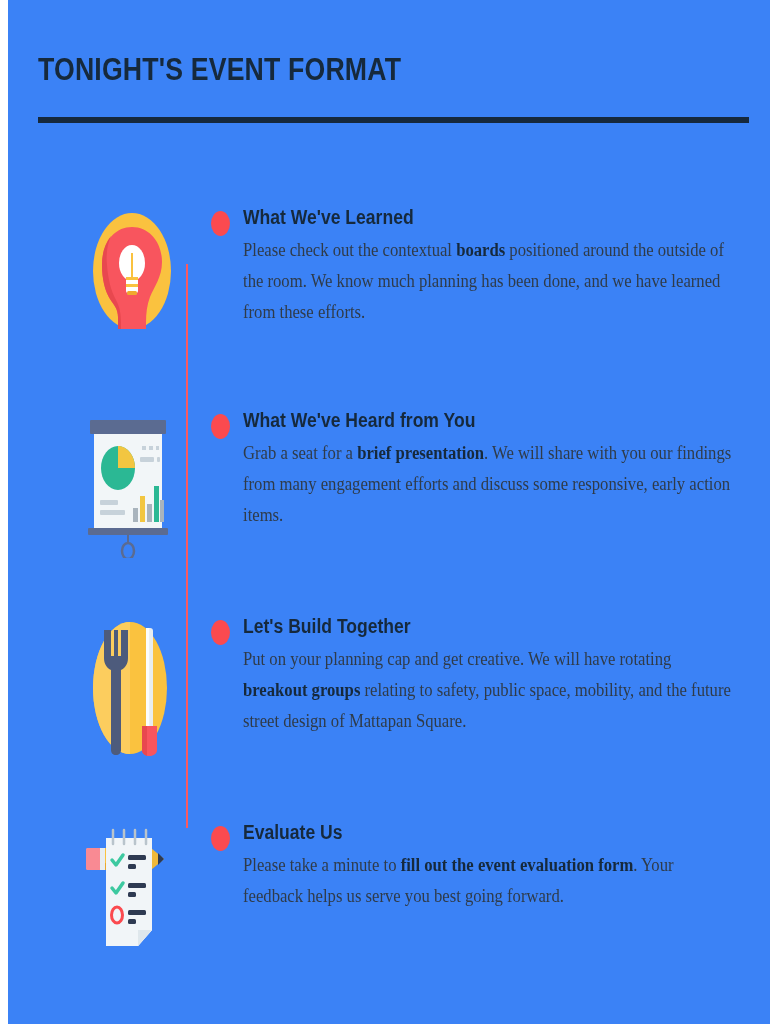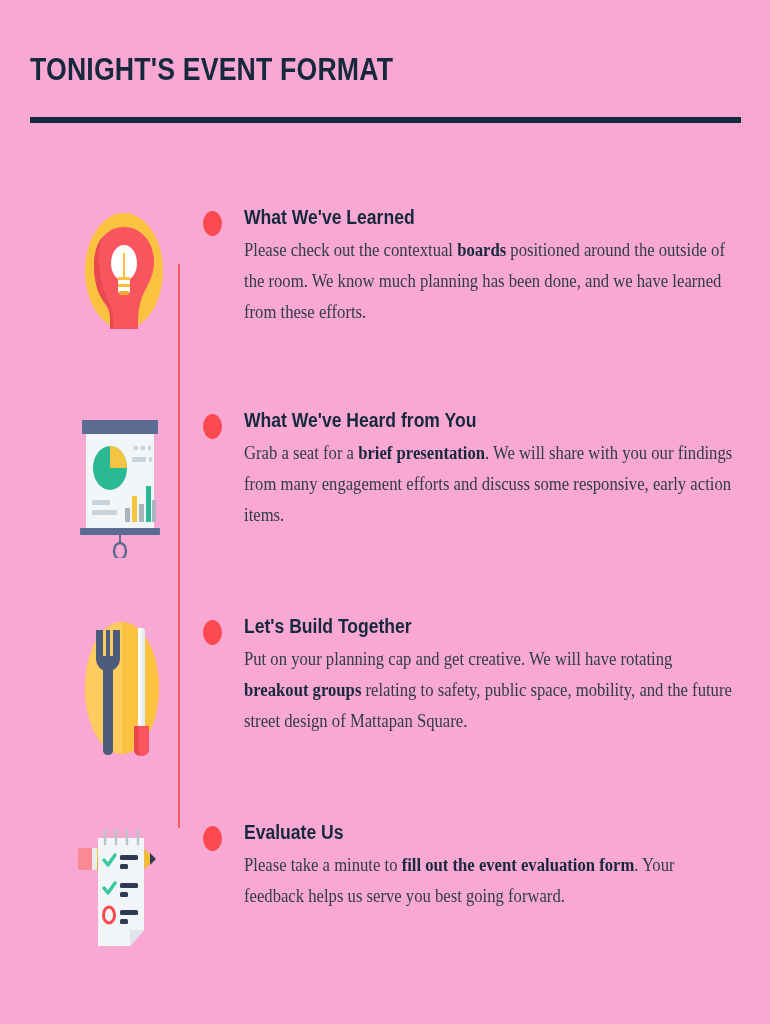--- a/index.html
+++ b/index.html
@@ -13,21 +13,22 @@
     height: 1024px;
     position: relative;
     font-family: "Liberation Sans", sans-serif;
     -webkit-font-smoothing: antialiased;
     overflow: hidden;
   }
 
   .slide {
     position: absolute;
     inset: 0;
-    background: #f9a8d4;
+    background: #3b82f6;
+    margin-left: 8px;
   }
 
   
   .title-block {
     position: absolute;
     left: 30px;
     top: 52px;
     width: 712px;
   }
   .slide-title {
@@ -69,21 +70,21 @@
   }
   .item-icon {
     position: absolute;
     left: 60px;
     top: 0;
     width: 116px;
     height: 150px;
   }
   .item-body {
     position: absolute;
-    left: 244px;
+    left: 235px;
     width: 490px;
   }
   .bullet {
     position: absolute;
     left: 203px;
     top: 6px;
     width: 19px;
     height: 25px;
     border-radius: 50%;
     background: #fb4a4f;

